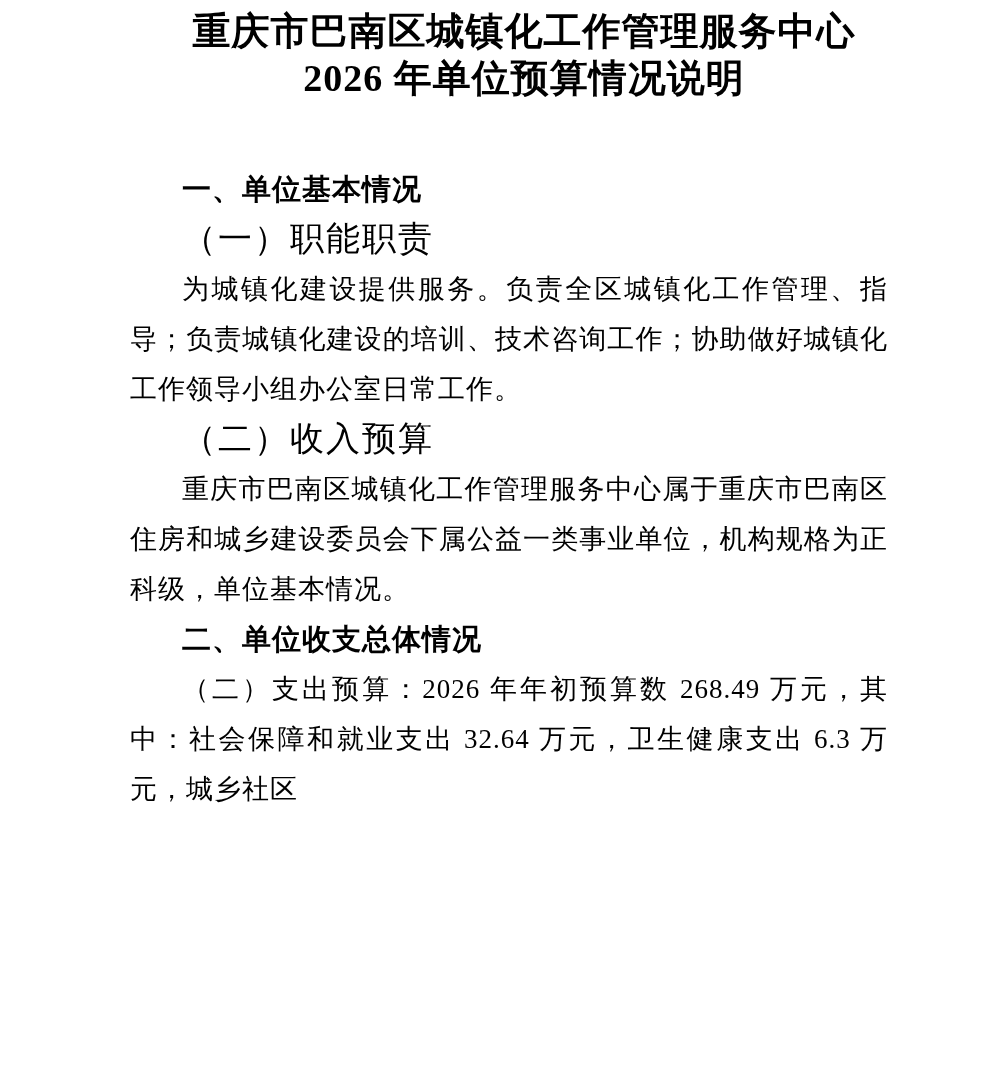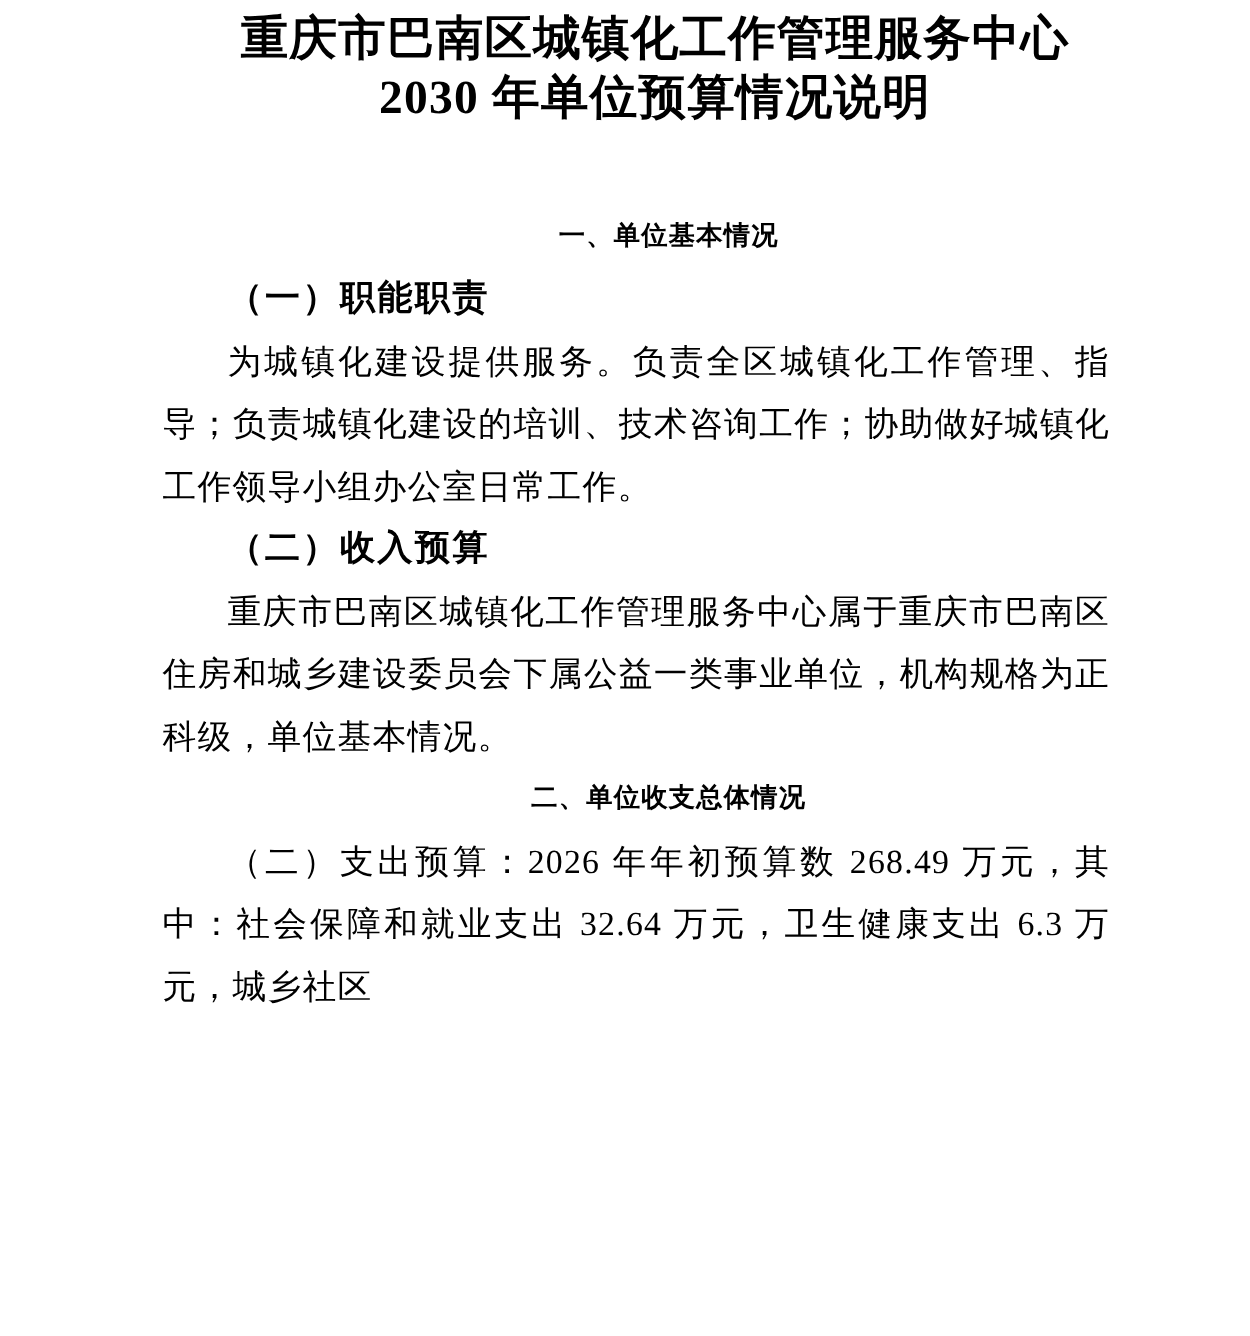--- a/index.html
+++ b/index.html
@@ -23,56 +23,55 @@
     padding-left: 30px;
     font-weight: bold;
     font-size: 38px;
     line-height: 47px;
     letter-spacing: 1px;
   }
   .section-heading {
     margin: 0;
     font-family: "Liberation Sans", "DejaVu Sans", sans-serif;
     font-weight: bold;
-    font-size: 21px;
+    font-size: 29px;
     line-height: 50px;
     letter-spacing: 1px;
     text-indent: 52px;
-    text-align: center;
   }
   .section-heading.first {
     margin-top: 62px;
   }
   .sub-heading {
     margin: 0;
-    font-size: 28px;
+    font-size: 34px;
     line-height: 50px;
     letter-spacing: 2px;
     text-indent: 52px;
-    font-weight: bold;
+    font-weight: normal;
   }
   .para {
     margin: 0;
     font-size: 27px;
     line-height: 50px;
     letter-spacing: 1px;
     text-indent: 52px;
     text-align: justify;
     text-justify: inter-ideograph;
     font-family: Liberation Serif, serif;
   }
 </style>
 </head>
 <body>
 
 <div class="page">
 
   <div class="doc-title">
     <div>重庆市巴南区城镇化工作管理服务中心</div>
-    <div>2030 年单位预算情况说明</div>
+    <div>2026 年单位预算情况说明</div>
   </div>
 
   <h2 class="section-heading first">一、单位基本情况</h2>
 
   <p class="sub-heading">（一）职能职责</p>
 
   <p class="para">为城镇化建设提供服务。负责全区城镇化工作管理、指导；负责城镇化建设的培训、技术咨询工作；协助做好城镇化工作领导小组办公室日常工作。</p>
 
   <p class="sub-heading">（二）收入预算</p>
 

